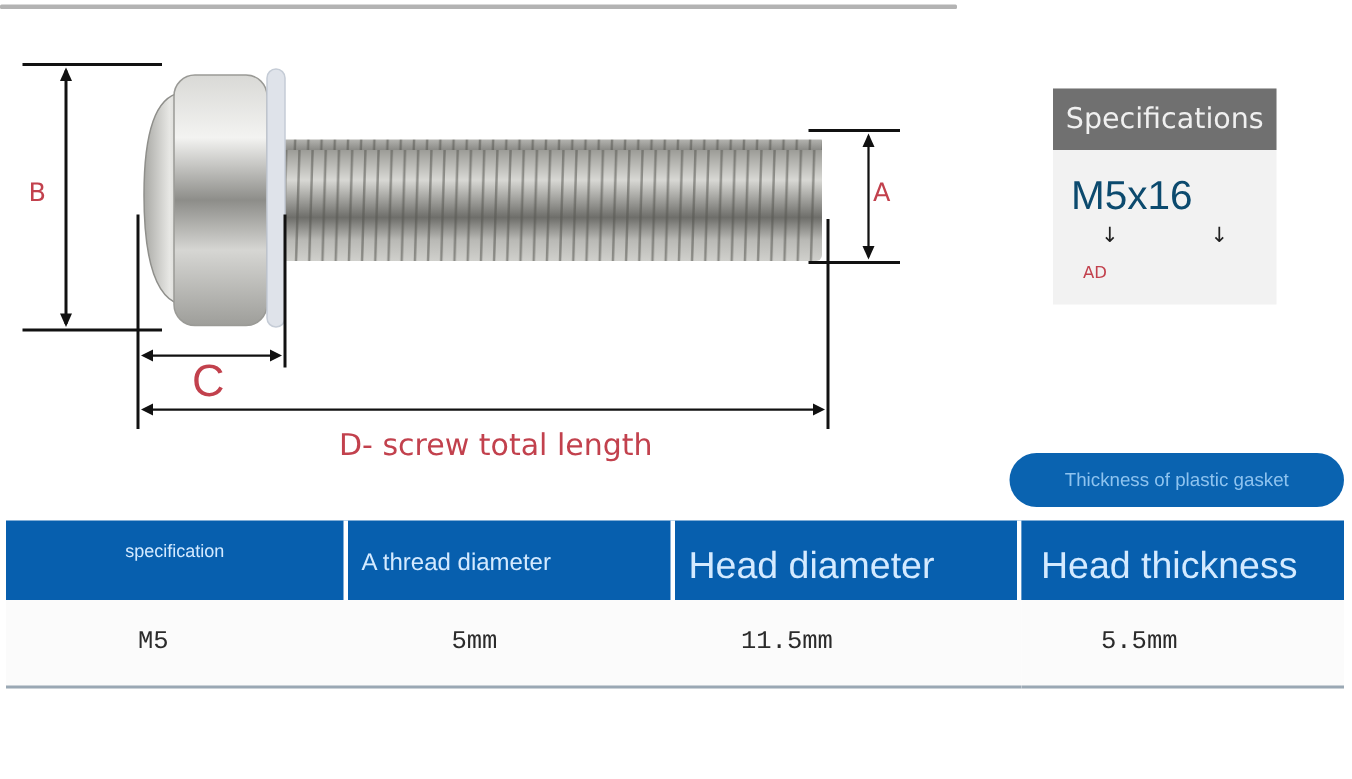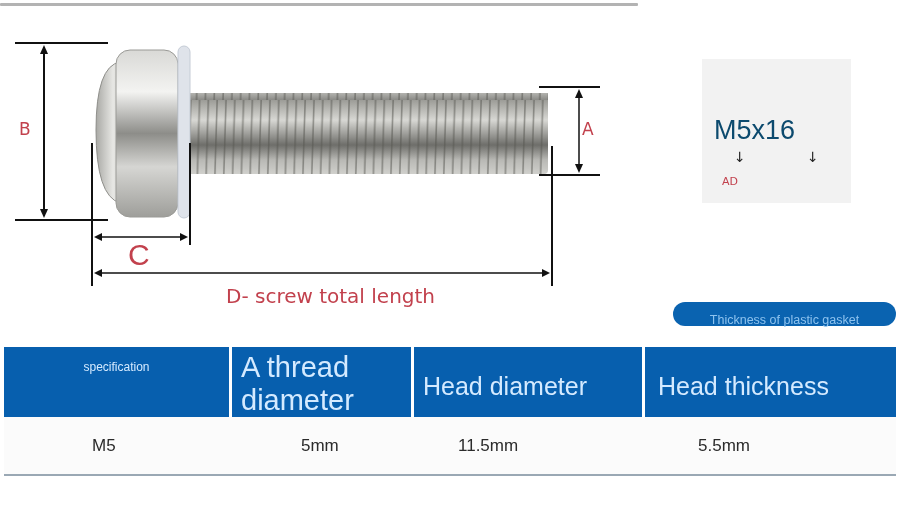--- a/index.html
+++ b/index.html
@@ -12,29 +12,29 @@
     .lbl-a { left: 582px; top: 119px; font-size: 17px; }
     .lbl-c { left: 128px; top: 238px; font-size: 30px; font-family: "Liberation Sans", sans-serif; }
     .lbl-d { left: 226px; top: 284px; font-size: 20px; }
     .spec-box { position: absolute; left: 702px; top: 59px; width: 149px; height: 144px; background: #f2f2f2; }
     .spec-head { height: 41px; background: #707070; color: #f0f0f0; font-size: 19px; line-height: 41px; text-align: center; }
     .spec-code { position: absolute; left: 12px; top: 56px; font-size: 27px; color: #0c4a6e; font-family: "Liberation Sans", sans-serif; }
     .spec-arrow { position: absolute; font-size: 14px; color: #222; }
     .arrow-a { left: 32px; top: 90px; }
     .arrow-d { left: 105px; top: 90px; }
     .spec-ad { position: absolute; left: 20px; top: 116px; color: #c2414d; font-size: 11px; }
-    .gasket-pill { position: absolute; left: 673px; top: 302px; width: 223px; height: 24px; border-radius: 18px; background: #0a63b0; color: #8ec3ef; font-size: 12.5px; line-height: 36px; text-align: center; font-family: "Liberation Sans", sans-serif; }
+    .gasket-pill { position: absolute; left: 673px; top: 302px; width: 223px; height: 36px; border-radius: 18px; background: #0a63b0; color: #8ec3ef; font-size: 12.5px; line-height: 36px; text-align: center; font-family: "Liberation Sans", sans-serif; }
     .spec-table { position: absolute; left: 4px; top: 347px; width: 892px; border-collapse: separate; border-spacing: 0; }
     .spec-table th { background: #075fae; color: #d4eaff; font-weight: normal; height: 53px; border-right: 3px solid #ffffff; text-align: left; vertical-align: middle; font-family: "Liberation Sans", sans-serif; }
     .spec-table th:last-child { border-right: none; }
     .th-spec { font-size: 12px; text-align: center !important; vertical-align: top !important; padding-top: 13px; width: 228px; }
-    .th-a { font-size: 29px; padding-left: 9px; width: 182px; padding-top: 4px; }
+    .th-a { font-size: 16px; padding-left: 9px; width: 218px; padding-top: 4px; }
     .th-hd { font-size: 25px; padding-left: 9px; width: 231px; padding-top: 8px; }
     .th-ht { font-size: 25px; padding-left: 13px; padding-top: 8px; }
-    .spec-table td { height: 56px; background: #fbfbfb; color: #2b2b2b; font-size: 17px; border-bottom: 2px solid #9aa8b4; font-family: Liberation Sans, sans-serif; }
+    .spec-table td { height: 56px; background: #fbfbfb; color: #2b2b2b; font-size: 17px; border-bottom: 2px solid #9aa8b4; font-family: Liberation Mono, monospace; }
     .spec-table tr.first td { height: 59px; }
     .c-spec { padding-left: 88px; }
     .c-a { padding-left: 69px; }
     .c-hd { padding-left: 44px; }
     .c-ht { padding-left: 53px; }
   </style>
 </head>
 <body>
 
 <div class="top-rule"></div>
@@ -104,20 +104,21 @@
       <polygon points="579,173 575,164 583,164"></polygon>
     </g>
   </svg>
   <span class="dim-label lbl-b">B</span>
   <span class="dim-label lbl-a">A</span>
   <span class="dim-label lbl-c">C</span>
   <span class="dim-label lbl-d">D- screw total length</span>
 </div>
 
 <div class="spec-box">
+  <div class="spec-head">Specifications</div>
   <div class="spec-code">M5x16</div>
   <span class="spec-arrow arrow-a">↓</span>
   <span class="spec-arrow arrow-d">↓</span>
   <div class="spec-ad">AD</div>
 </div>
 
 <div class="gasket-pill">Thickness of plastic gasket</div>
 
 <table class="spec-table">
   <thead>

